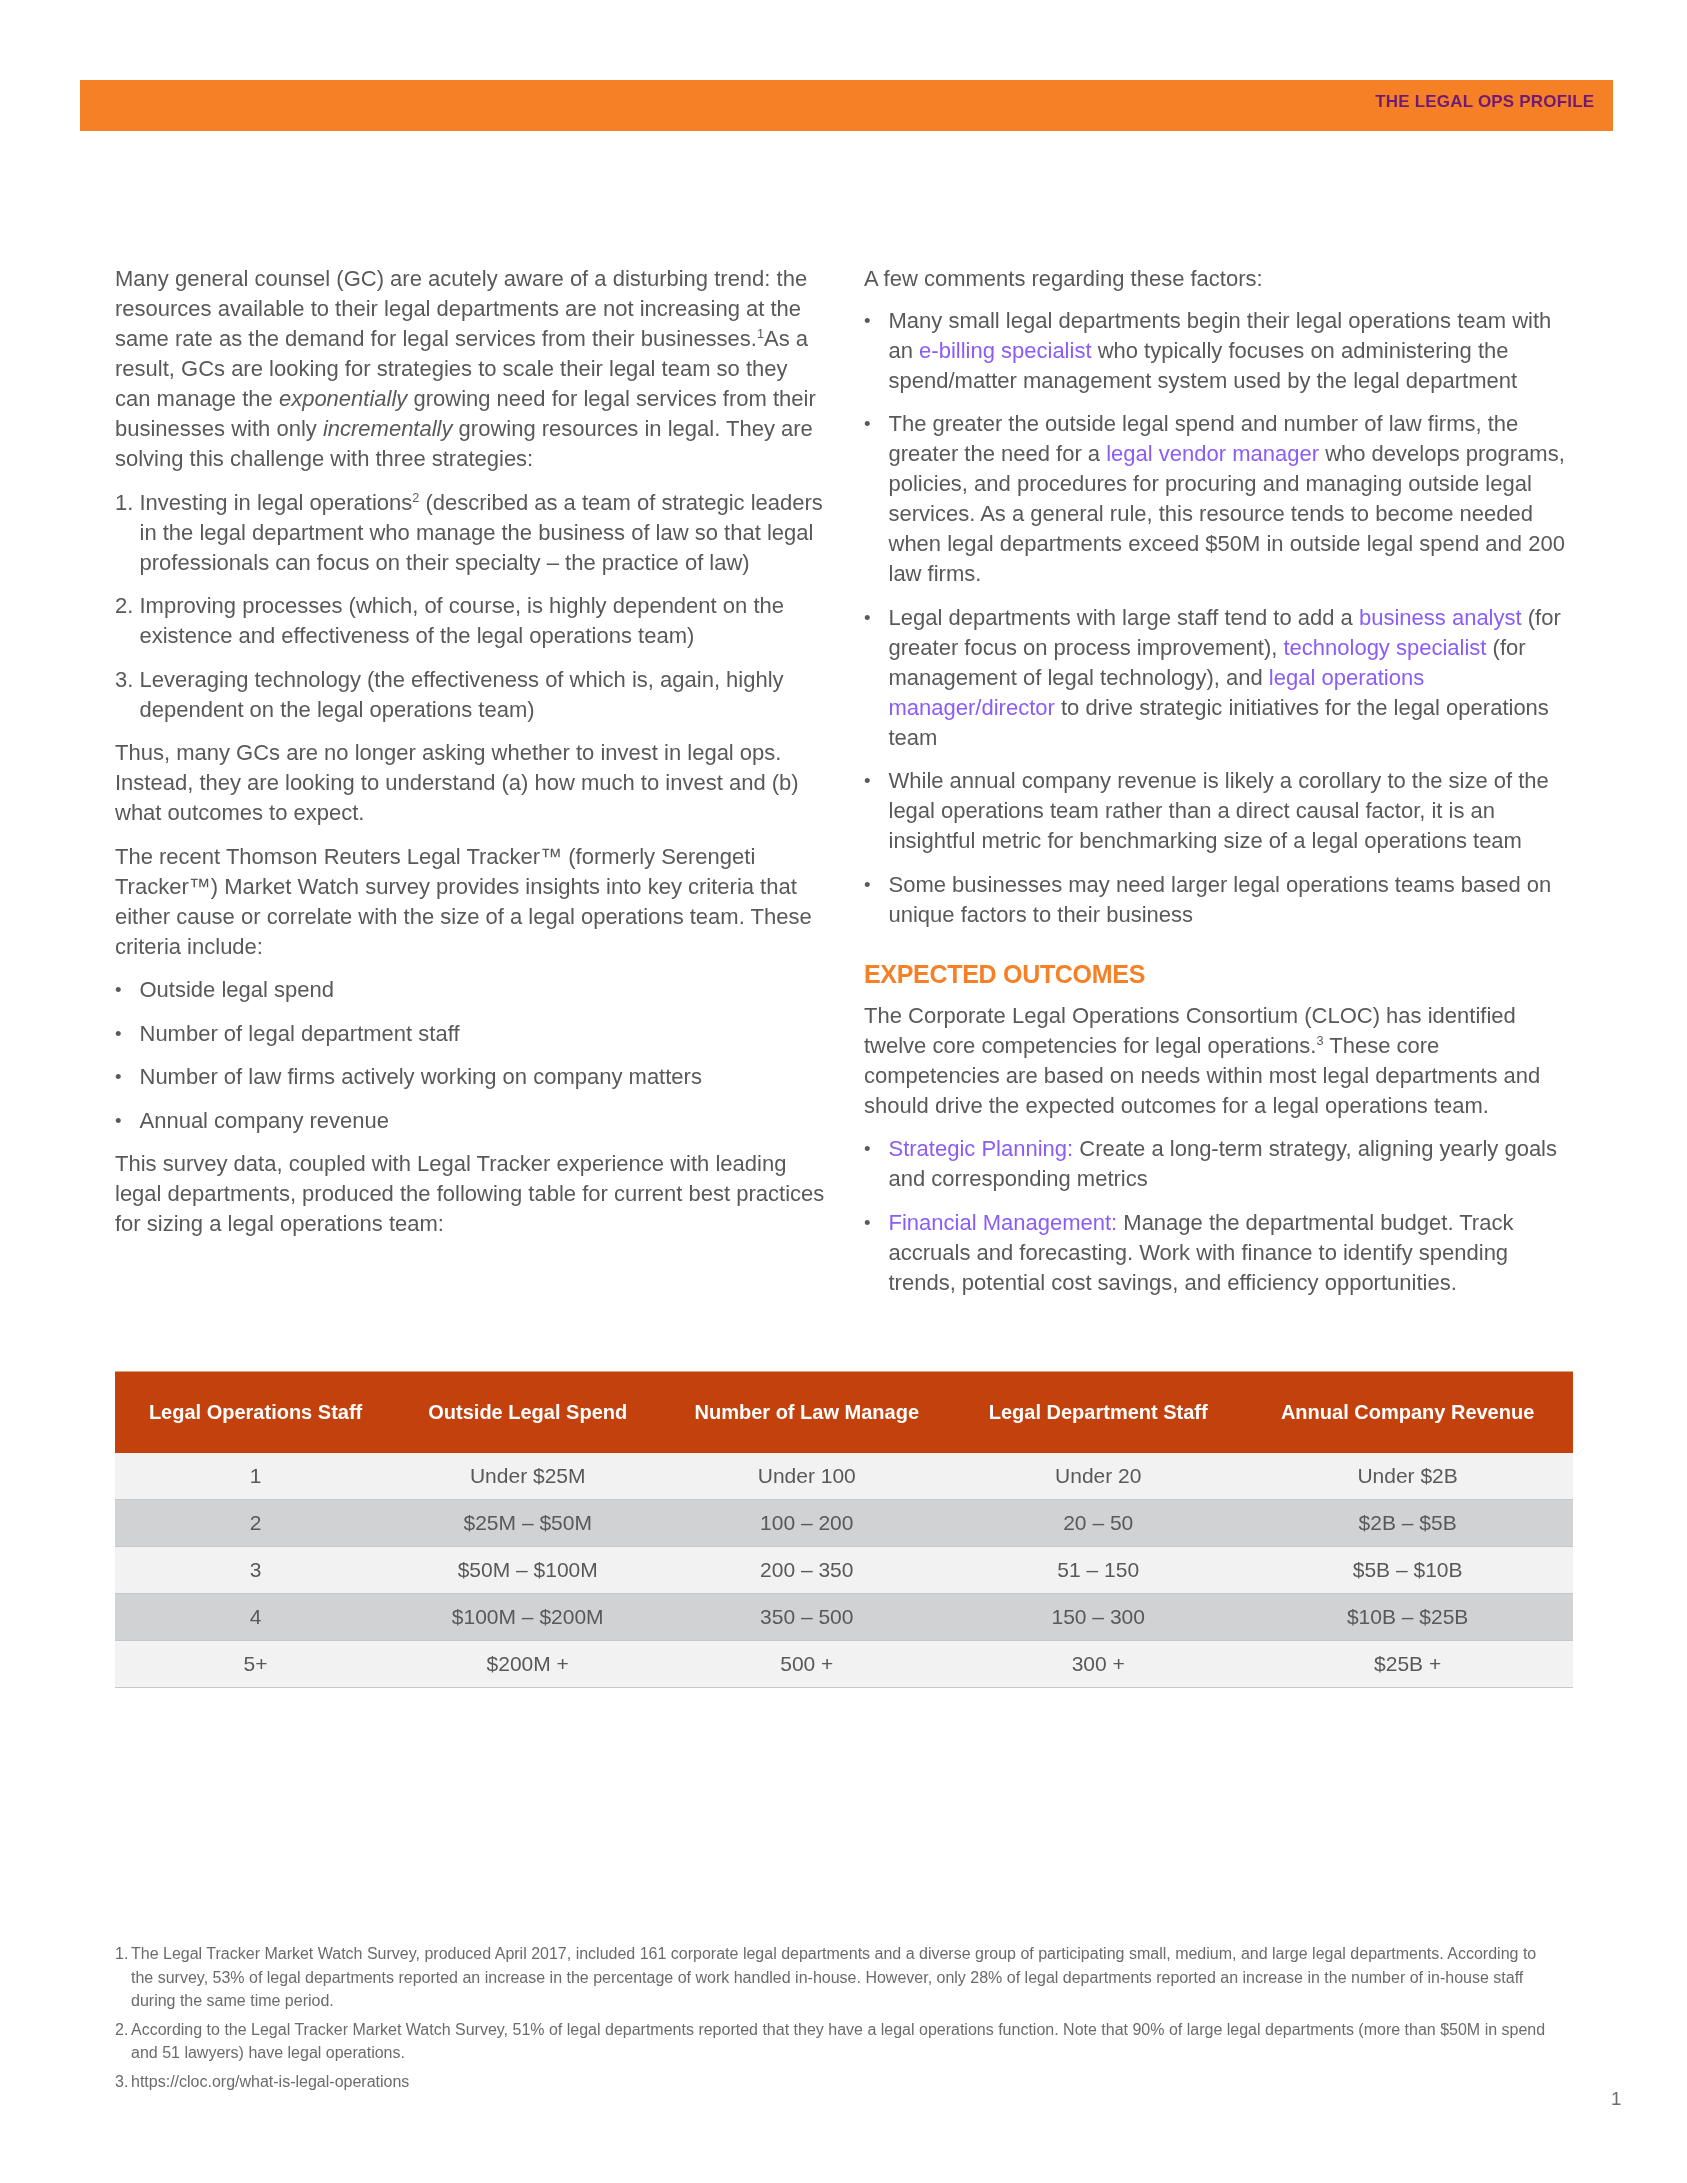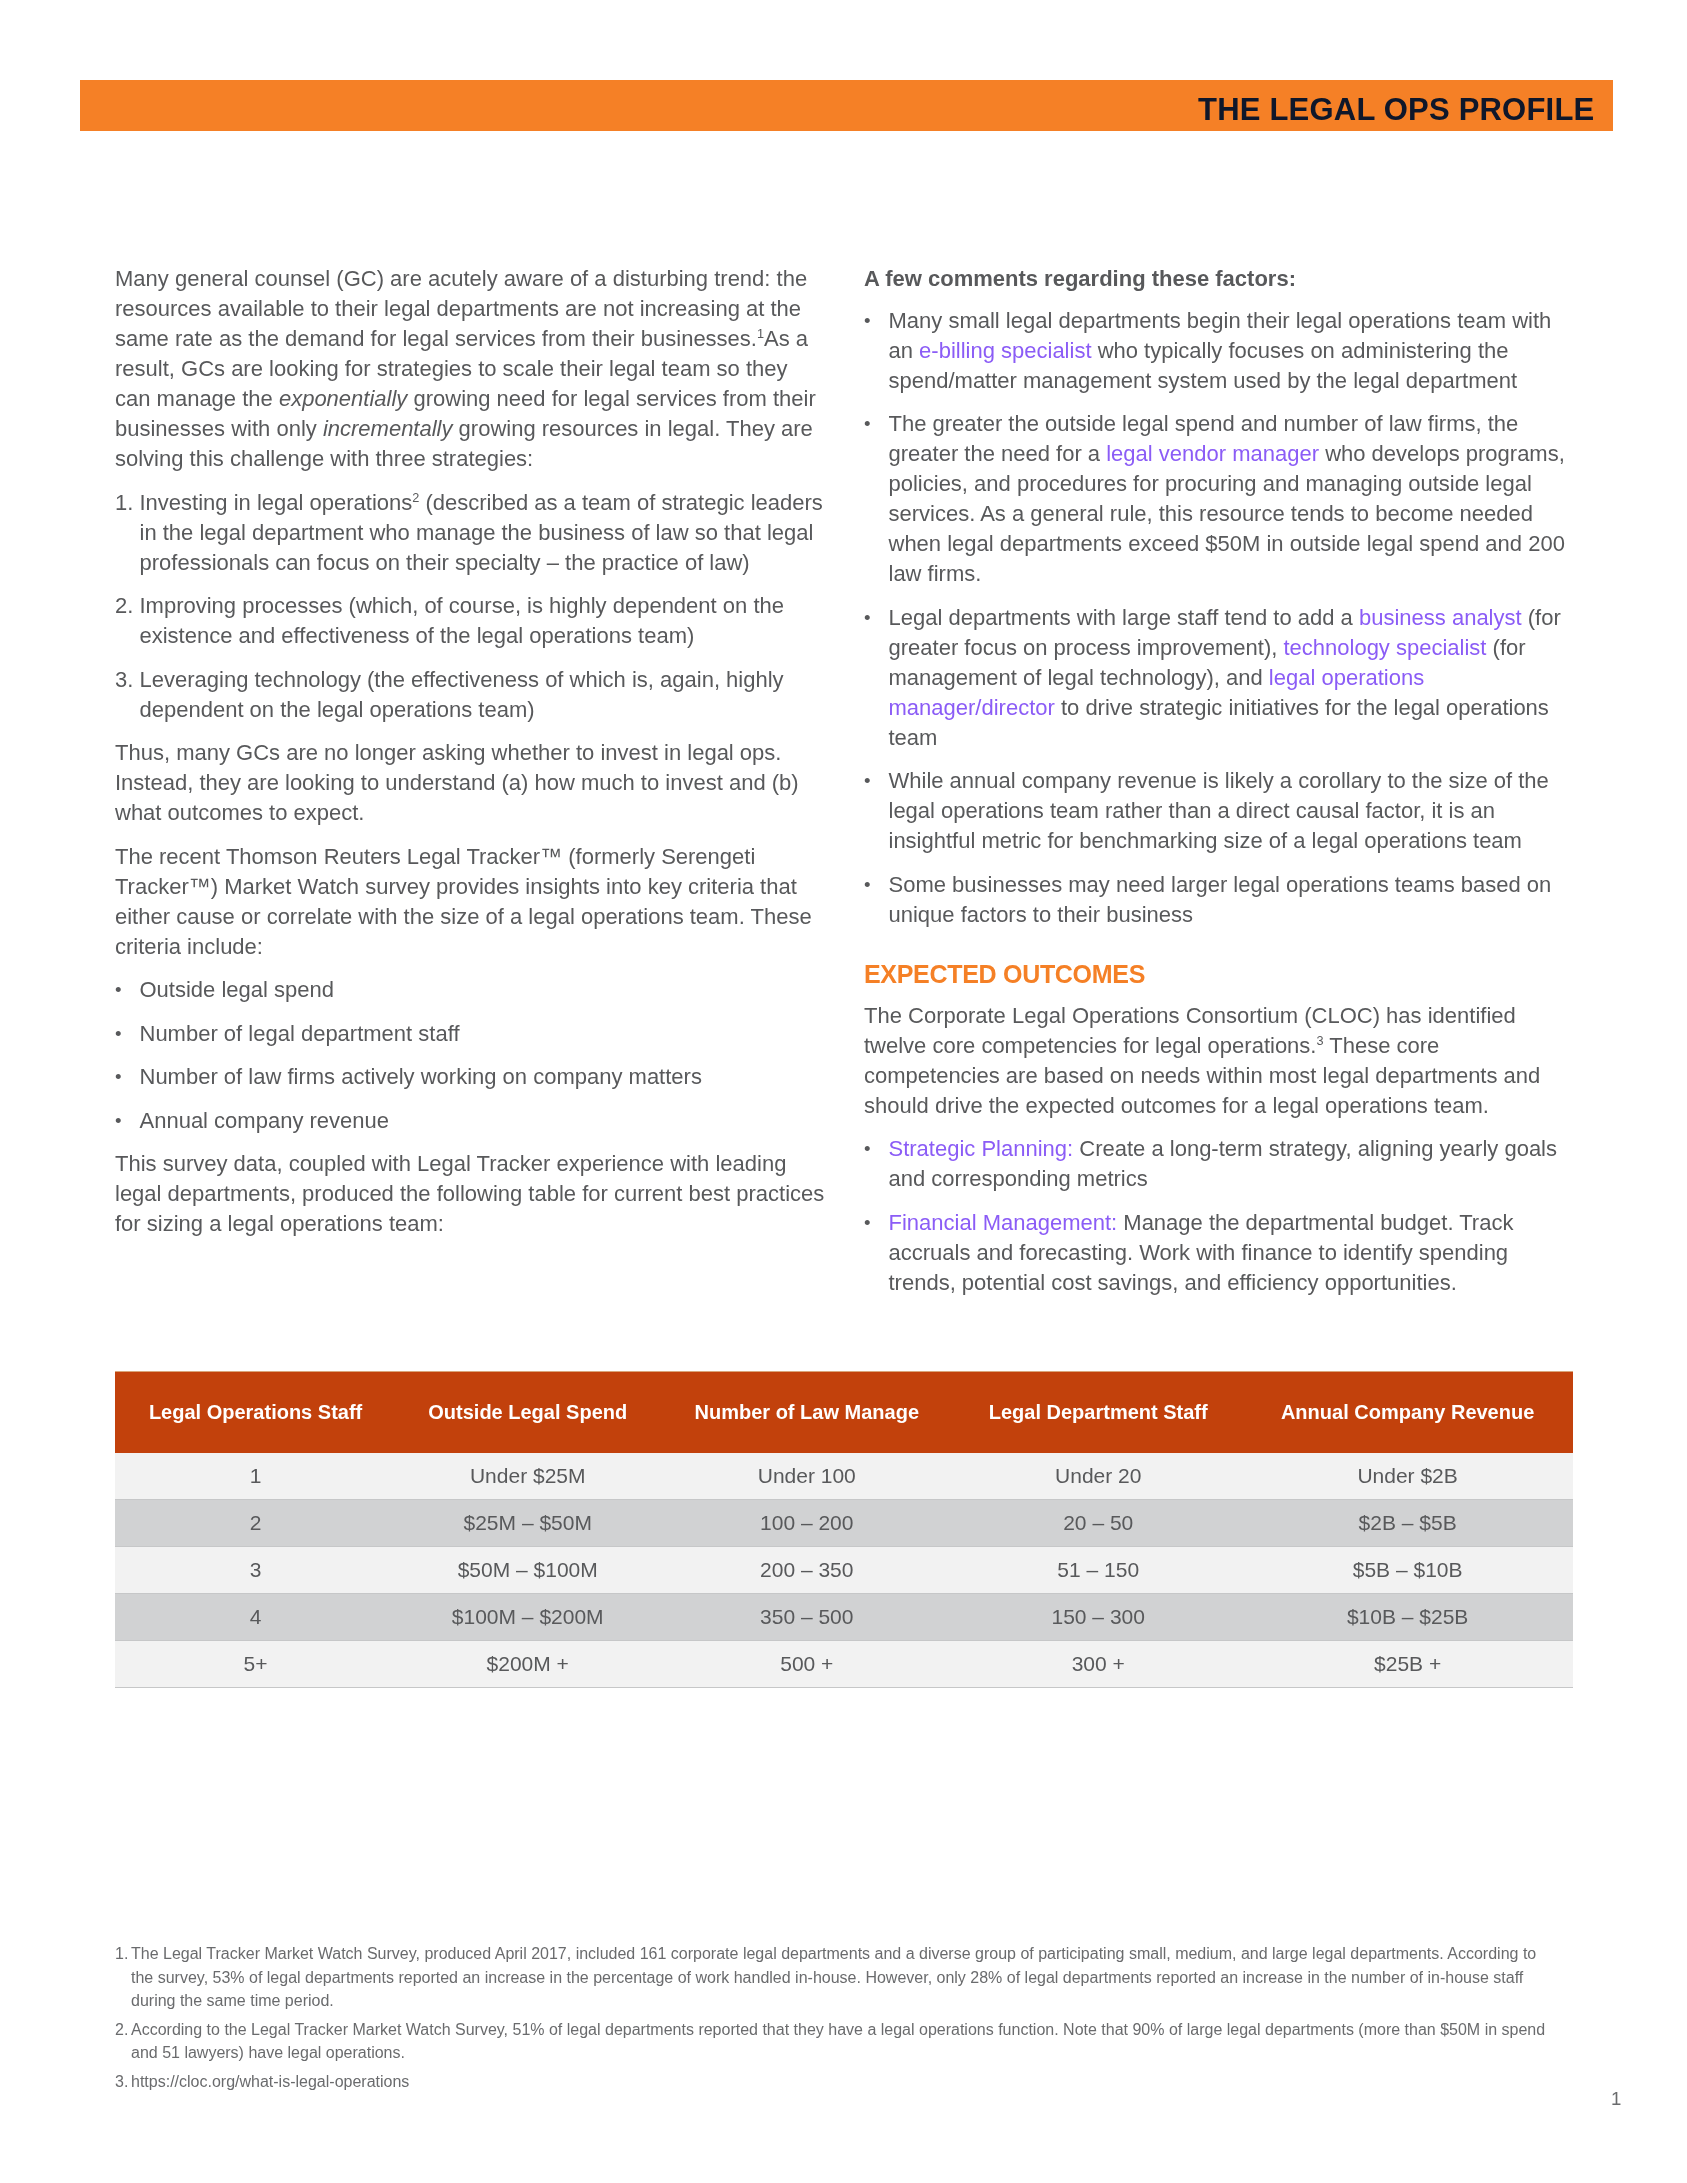--- a/index.html
+++ b/index.html
@@ -6,29 +6,29 @@
   body {
     width: 1687px; height: 2183px; position: relative; overflow: hidden;
     font-family: "Liberation Sans", sans-serif; color: #58595b;
   }
   .topbar {
     position: absolute; left: 80px; top: 80px; width: 1533px; height: 51px;
     background: #f58026;
   }
   .topbar-title {
     position: absolute; right: 18.6px; top: 11.8px;
-    color: #0f172a; font-weight: bold; font-size: 31px; letter-spacing: 0.2px;
+    color: #701a75; font-weight: bold; font-size: 17px; letter-spacing: 0.2px;
   }
   .col { position: absolute; top: 264px; font-size: 22px; line-height: 30px; }
   .col.left { left: 115px; width: 713px; }
   .col.right { left: 864px; width: 717px; }
   p { margin: 0 0 13.5px 0; }
   sup { font-size: 12.7px; line-height: 0; }
   .h-orange { color: #f58026; font-weight: bold; font-size: 25px; margin: 29px 0 11.8px 0; letter-spacing: -0.3px; }
-  .h-dark { color: #58595b; font-weight: bold; font-size: 22px; margin: 0 0 11.8px 0; }
+  .h-dark { color: #58595b; font-weight: normal; font-size: 22px; margin: 0 0 11.8px 0; }
   ol.num { list-style: none; padding: 0; margin: 0 0 13.5px 0; }
   ol.num li { position: relative; padding-left: 24.5px; margin-bottom: 13.5px; }
   ol.num li .n { position: absolute; left: 0; top: 0; }
   ul.bul { list-style: none; padding: 0; margin: 0 0 13.5px 0; }
   ul.bul li { position: relative; padding-left: 24.5px; margin-bottom: 13.5px; }
   ul.bul li .dot { position: absolute; left: 0; top: 0; font-size: 18.6px; }
   b, .b { font-weight: normal; color: #8b5cf6; }
   i { font-style: italic; }
 
   .tbl { position: absolute; left: 115px; top: 1371px; width: 1458px; border-collapse: collapse; }

